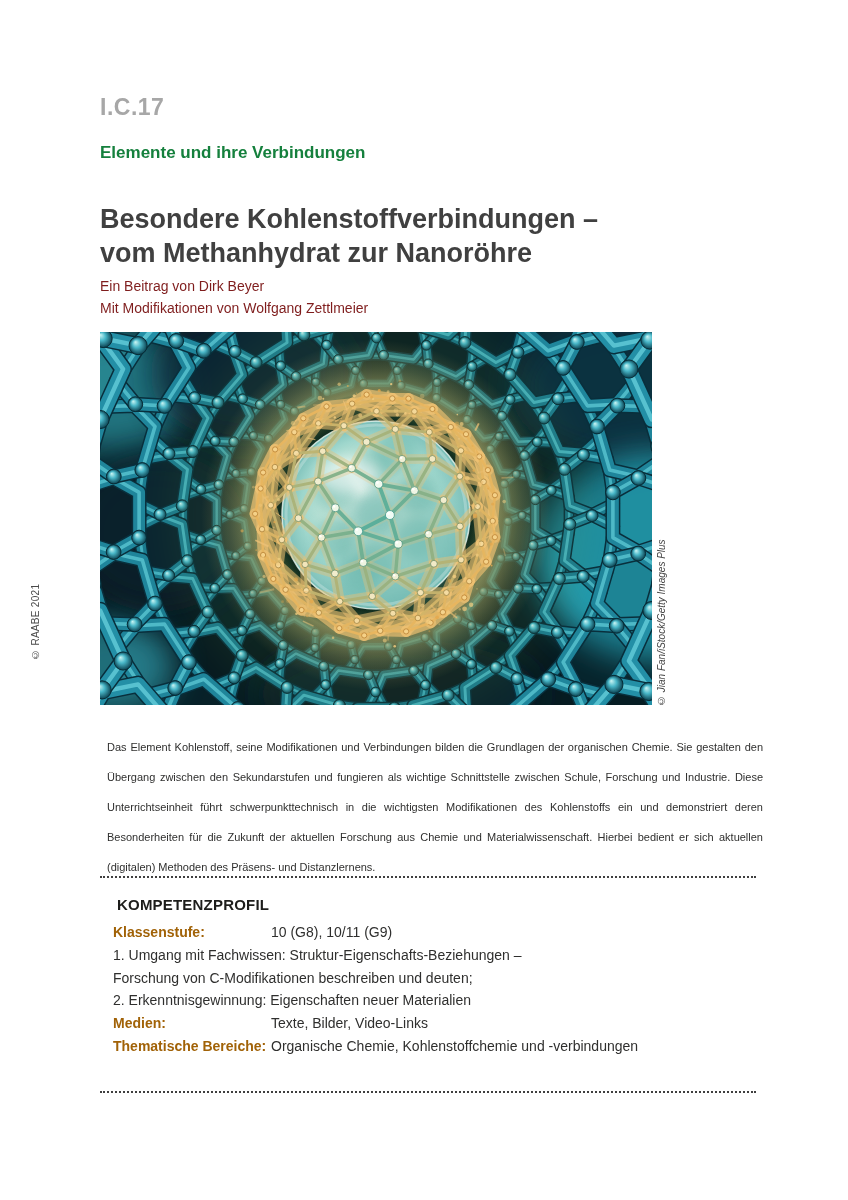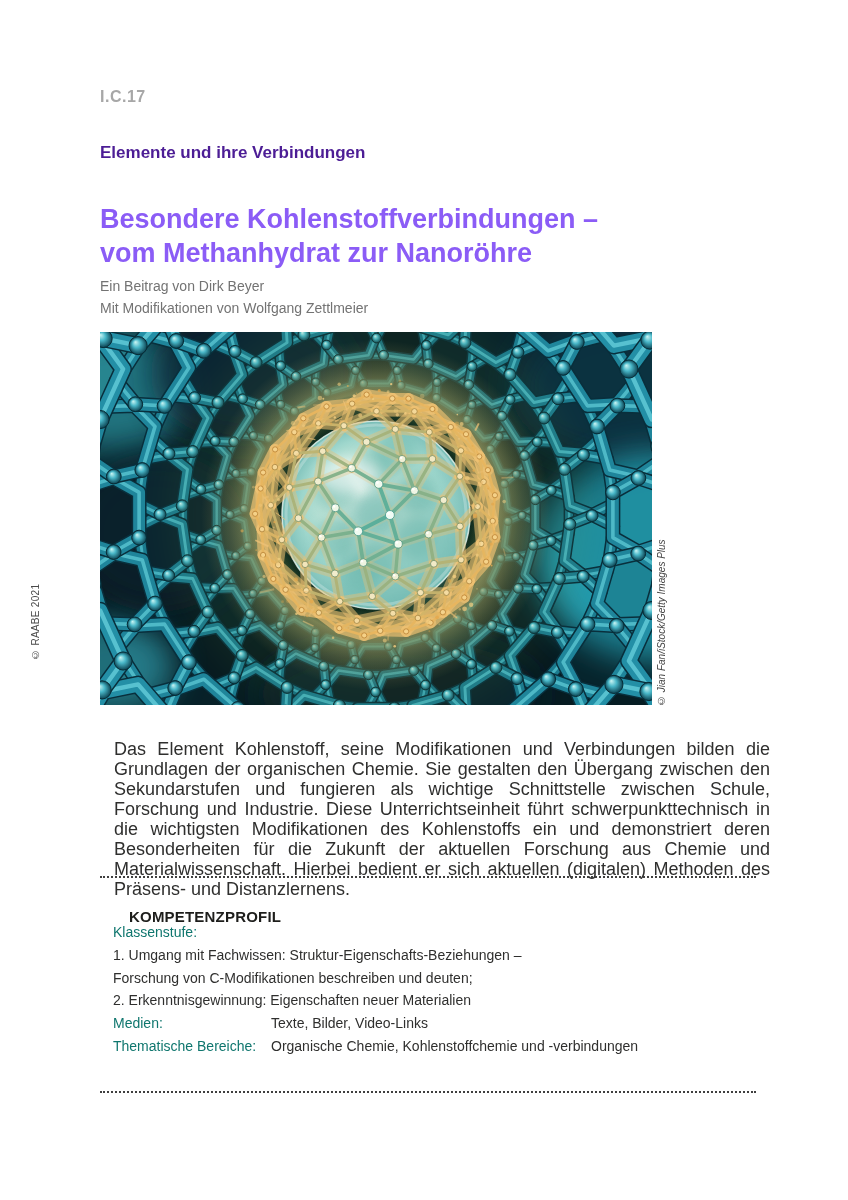--- a/index.html
+++ b/index.html
@@ -1,41 +1,41 @@
 <!DOCTYPE html>
 <html><head>
 <meta charset="utf-8">
 <style>
   html,body{margin:0;padding:0;background:#ffffff;}
   body{font-family:"Liberation Sans","DejaVu Sans",sans-serif;}
   .page{position:relative;width:848px;height:1200px;background:#fff;overflow:hidden;}
   .vert{writing-mode:vertical-rl;transform:rotate(180deg);}
   .copyright-left{position:absolute;left:30px;top:548px;height:112px;font-size:10px;
     color:#4a4a4a;letter-spacing:.3px;white-space:nowrap;}
-  .kicker{position:absolute;left:100px;top:88px;font-size:16px;font-weight:bold;
+  .kicker{position:absolute;left:100px;top:94px;font-size:23px;font-weight:bold;
     color:#a7a7a7;letter-spacing:.5px;}
-  .series{position:absolute;left:100px;top:143px;font-size:17px;font-weight:bold;color:#4c1d95;}
+  .series{position:absolute;left:100px;top:143px;font-size:17px;font-weight:bold;color:#15803d;}
   .title{position:absolute;left:100px;top:184px;font-size:27px;line-height:34px;
-    font-weight:bold;color:#8b5cf6;}
-  .authors{position:absolute;left:100px;top:276px;font-size:14px;line-height:21.5px;color:#737373;}
+    font-weight:bold;color:#404040;}
+  .authors{position:absolute;left:100px;top:276px;font-size:14px;line-height:21.5px;color:#7f1d1d;}
   .figure{position:absolute;left:100px;top:332px;width:552px;height:373px;margin:0;padding:0;}
   .figure svg{display:block;}
   .credit{position:absolute;left:656px;top:510px;height:196px;font-size:10px;font-style:italic;
     color:#454545;white-space:nowrap;}
-  .lead{position:absolute;left:100px;top:725px;width:656px;margin:14px;font-size:18px;
-    line-height:20px;color:#2f2f2e;text-align:justify;}
+  .lead{position:absolute;left:100px;top:725px;width:656px;margin:7px;font-size:11px;
+    line-height:30px;color:#2f2f2e;text-align:justify;}
   .rule{position:absolute;left:100px;width:656px;height:0;border-top:2px dotted #3f3f3f;}
   .rule-top{top:876px;}
   .rule-bottom{top:1091px;}
-  .profile-heading{position:absolute;left:113px;top:892px;margin:16px;font-size:15px;
+  .profile-heading{position:absolute;left:113px;top:892px;margin:4px;font-size:15px;
     font-weight:bold;color:#1d1d1b;letter-spacing:.2px;}
   .profile-rows{position:absolute;left:113px;top:921px;width:643px;font-size:14px;
     line-height:22.8px;color:#2f2f2e;}
   .prow{display:flex;}
-  .plabel{flex:none;width:158px;font-weight:normal;color:#0f766e;}
+  .plabel{flex:none;width:158px;font-weight:bold;color:#a16207;}
   .pvalue{flex:1;}
 </style>
 </head>
 <body>
 
 <div class="page">
 
   <div class="copyright-left vert">© RAABE 2021</div>
 
   <div class="kicker">I.C.17</div>
@@ -1631,20 +1631,23 @@
 
   <p class="lead">Das Element Kohlenstoff, seine Modifikationen und Verbindungen bilden die Grundlagen der organischen Chemie. Sie gestalten den Übergang zwischen den Sekundarstufen und fungieren als wichtige Schnittstelle zwischen Schule, Forschung und Industrie. Diese Unterrichtseinheit führt schwerpunkttechnisch in die wichtigsten Modifikationen des Kohlenstoffs ein und demonstriert deren Besonderheiten für die Zukunft der aktuellen Forschung aus Chemie und Materialwissenschaft. Hierbei bedient er sich aktuellen (digitalen) Methoden des Präsens- und Distanzlernens.</p>
 
   <div class="rule rule-top"></div>
 
   <h2 class="profile-heading">KOMPETENZPROFIL</h2>
 
   <div class="profile-rows" id="profile-rows">
       <div class="prow">
         <div class="plabel">Klassenstufe:</div>
+        <div class="pvalue">
+          <div>10 (G8), 10/11 (G9)</div>
+        </div>
       </div>
       <div class="prow">
         <div class="pvalue">
           <div>1. Umgang mit Fachwissen: Struktur-Eigenschafts-Beziehungen –</div>
           <div>Forschung von C-Modifikationen beschreiben und deuten;</div>
           <div>2. Erkenntnisgewinnung: Eigenschaften neuer Materialien</div>
         </div>
       </div>
       <div class="prow">
         <div class="plabel">Medien:</div>

